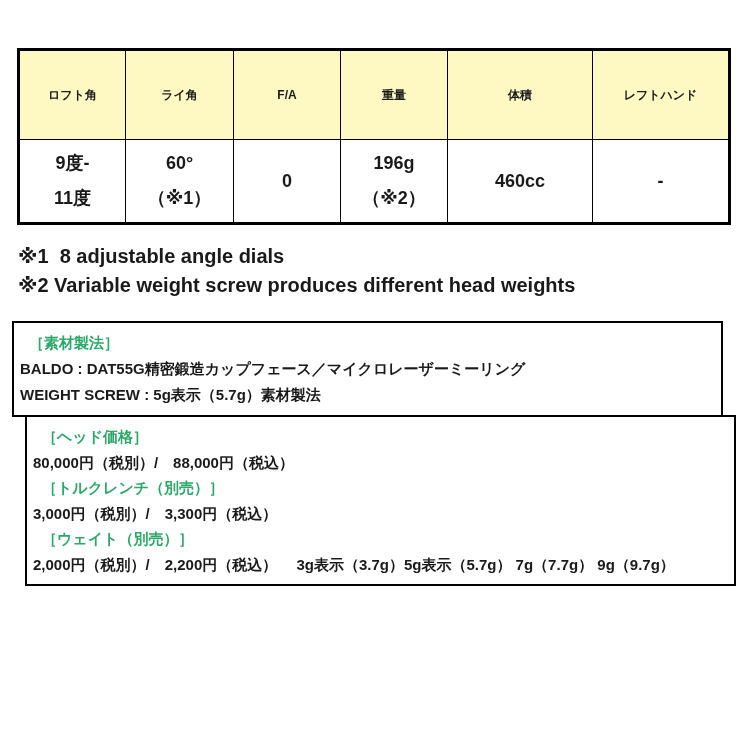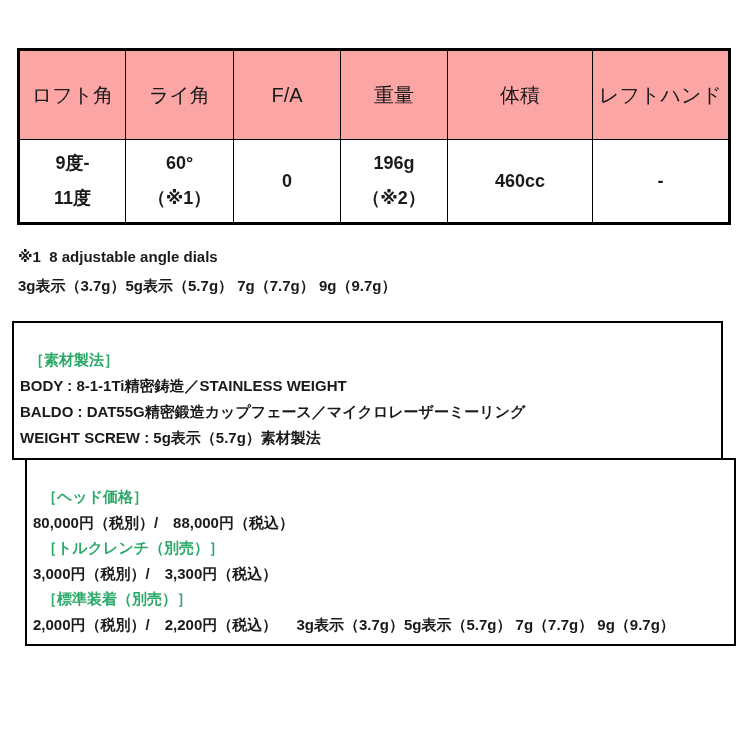--- a/index.html
+++ b/index.html
@@ -16,46 +16,46 @@
     margin:48px 0 0 17px;
     border:3px solid #000;
   }
   .spec-table th,.spec-table td{
     border:1.5px solid #000;
     text-align:center;
     vertical-align:middle;
     padding:0;
   }
   .spec-table th{
-    background:#fca5a5;
+    background:#fef9c3;
     height:88px;
-    font-size:20px;
-    font-weight:400;
+    font-size:12px;
+    font-weight:700;
   }
   .spec-table td{
     height:82px;
     font-size:18px;
     font-weight:700;
     background:#ffffff;
   }
   .cell-line{line-height:35px;white-space:pre;}
   
   .notes{
     margin:17px 0 0 18px;
-    font-size:15px;
+    font-size:20px;
     font-weight:700;
     line-height:29px;
   }
   .note-line{white-space:pre-wrap;}
   
   .info-box{
     width:689px;
     margin-left:12px;
     border:2px solid #000;
-    padding:24px 12px 7px 6px;
+    padding:7px 12px 7px 6px;
     font-size:15px;
     font-weight:700;
     line-height:26px;
     background:#ffffff;
   }
   .info-box.material{margin-top:21px;}
   .info-box.price{margin-top:-2px;line-height:25.5px;margin-left:25px;}
   .box-line{white-space:pre-wrap;}
   .green-heading{color:#2aa968;padding-left:9px;white-space:pre-wrap;}
 </style>
@@ -106,32 +106,31 @@
       <td>
         <div class="cell-line">-</div>
         <div class="cell-line"></div>
       </td>
     </tr>
   </tbody>
     </table>
 
   <div class="notes">
     <div class="note-line">※1  8 adjustable angle dials</div>
-    <div class="note-line">3g表示（3.7g）5g表示（5.7g） 7g（7.7g） 9g（9.7g）</div>
+    <div class="note-line">※2 Variable weight screw produces different head weights</div>
   </div>
 
   <div class="info-box material">
     <div class="green-heading">［素材製法］</div>
-    <div class="box-line">BODY : 8-1-1Ti精密鋳造／STAINLESS WEIGHT</div>
     <div class="box-line">BALDO : DAT55G精密鍛造カップフェース／マイクロレーザーミーリング</div>
     <div class="box-line">WEIGHT SCREW : 5g表示（5.7g）素材製法</div>
   </div>
 
   <div class="info-box price">
     <div class="green-heading">［ヘッド価格］</div>
     <div class="box-line">80,000円（税別）/　88,000円（税込）</div>
     <div class="green-heading">［トルクレンチ（別売）］</div>
     <div class="box-line">3,000円（税別）/　3,300円（税込）</div>
-    <div class="green-heading">［標準装着（別売）］</div>
+    <div class="green-heading">［ウェイト（別売）］</div>
     <div class="box-line">2,000円（税別）/　2,200円（税込）　 3g表示（3.7g）5g表示（5.7g） 7g（7.7g） 9g（9.7g）</div>
   </div>
 
 </div>
 
 </body></html>

